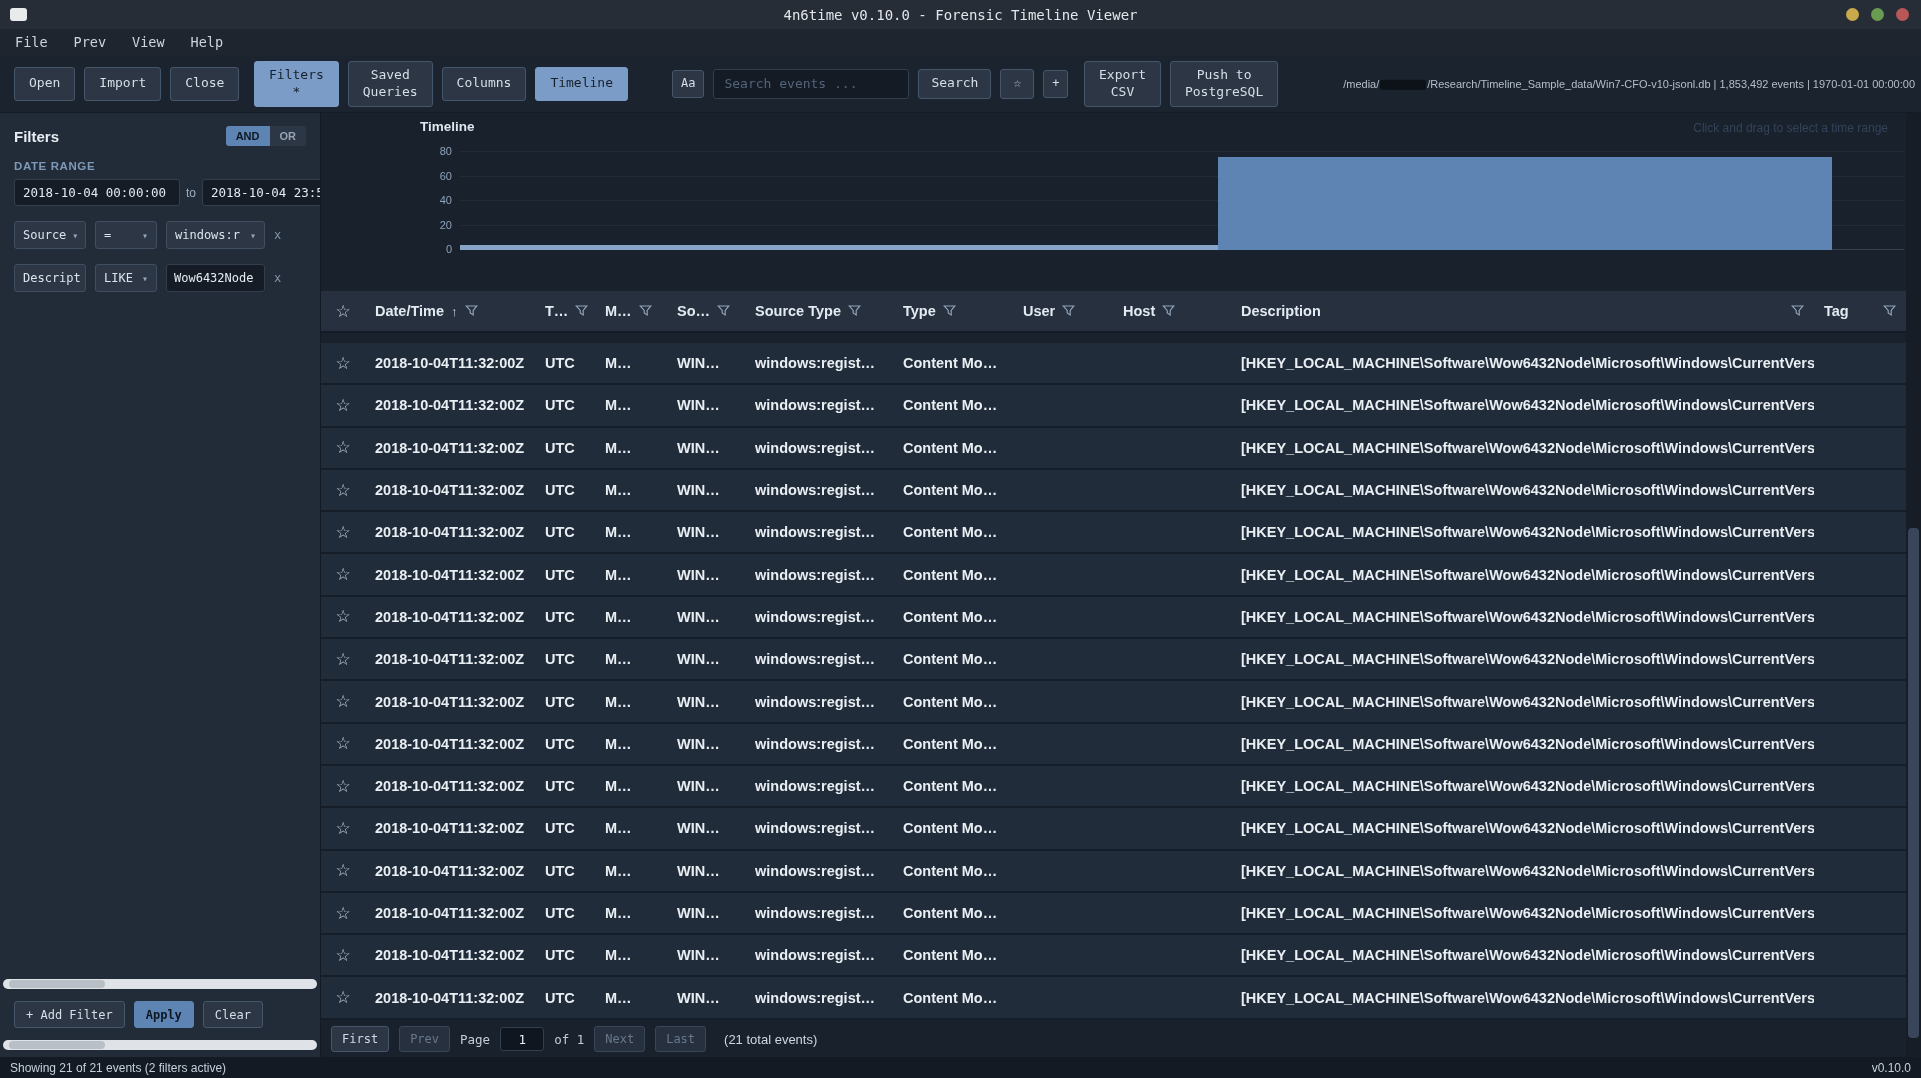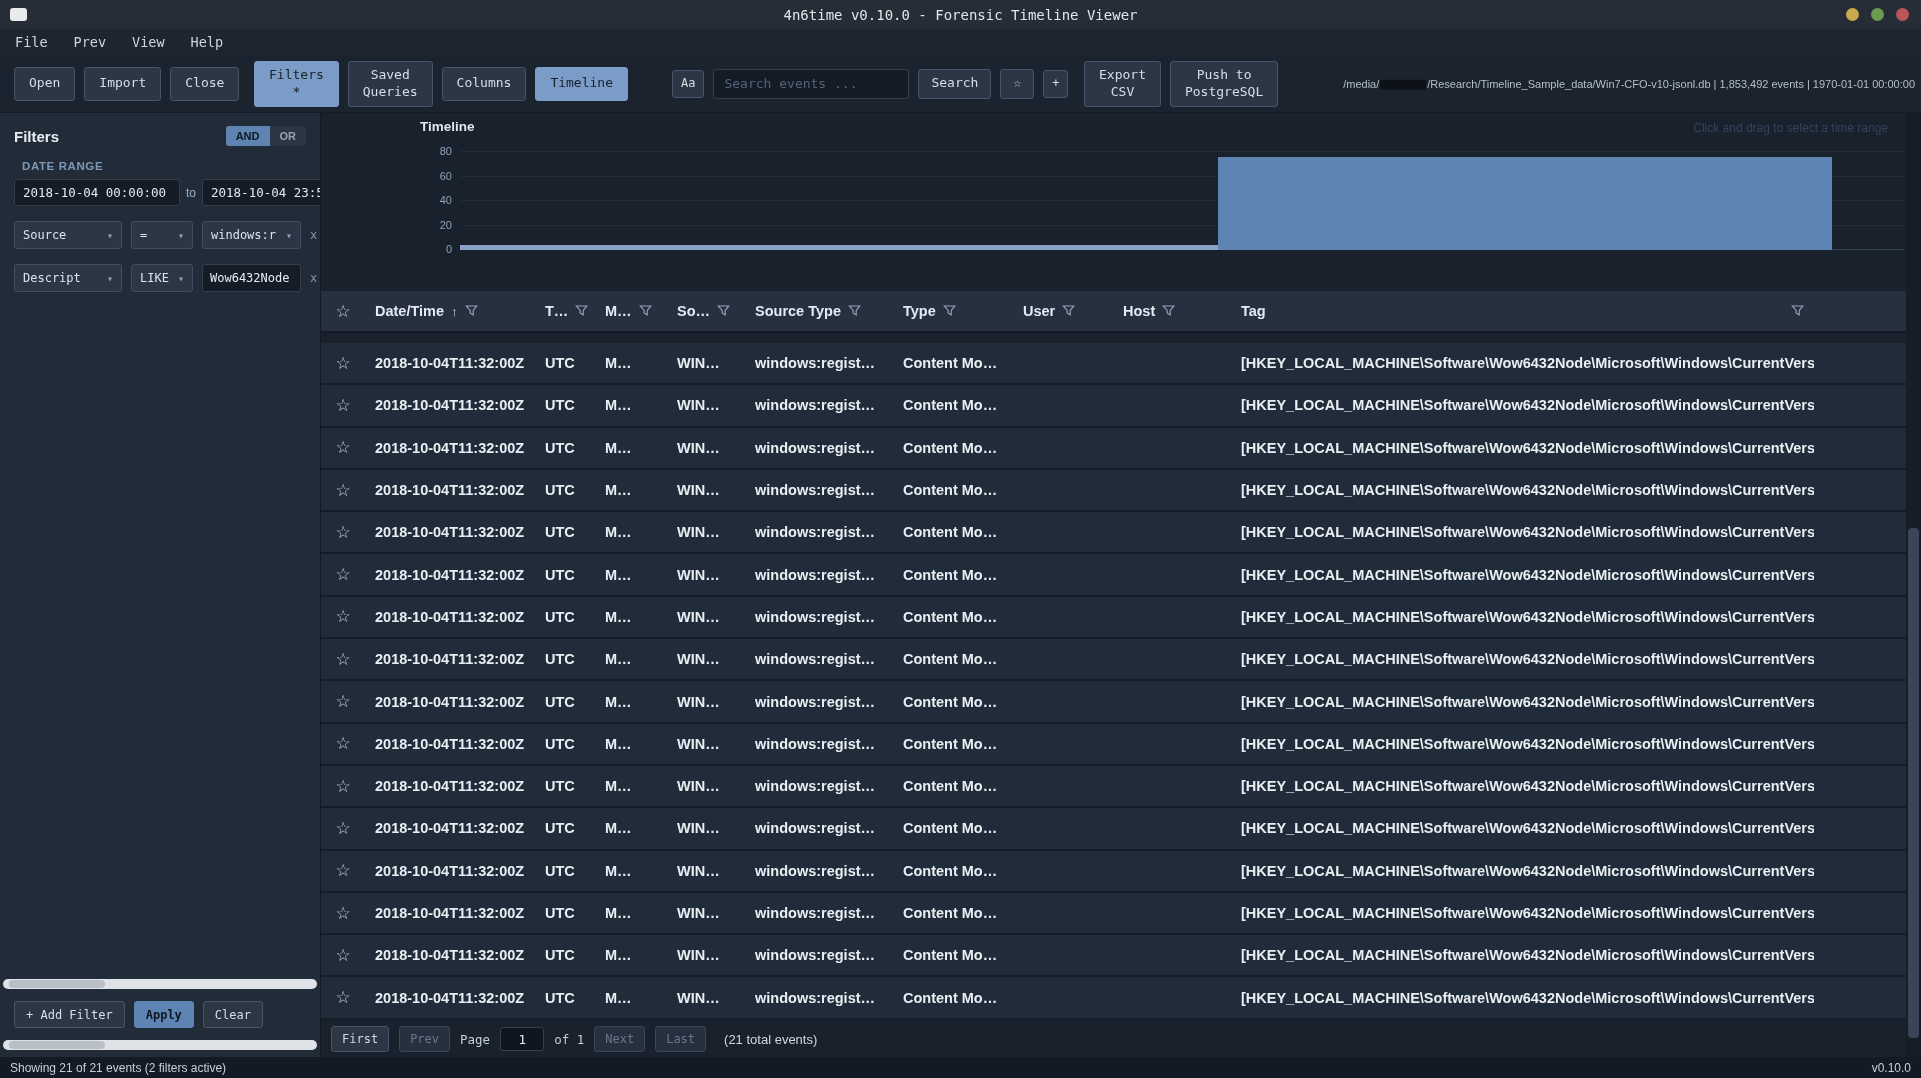--- a/index.html
+++ b/index.html
@@ -42,31 +42,31 @@
   .redacted { display:inline-block; width:46px; height:10px; background:#0d1118; border-radius:2px; vertical-align:middle; margin:0 1px; }
 
   
   .sidebar { position:absolute; top:113px; left:0; width:321px; bottom:21px; background:#222c39;
              border-right:1px solid #131a24; display:flex; flex-direction:column; overflow:hidden; }
   .sb-head { display:flex; align-items:center; justify-content:space-between; padding:13px 14px 4px; }
   .sb-title { font-weight:bold; font-size:15px; color:#e8edf3; }
   .andor { display:flex; border-radius:3px; overflow:hidden; font-size:11px; font-weight:bold; }
   .andor span { padding:4px 10px; background:#2c3645; color:#93a4b8; }
   .andor .on { background:#5d84b2; color:#0f1722; }
-  .sb-label { padding:10px 14px 7px; font-size:11.5px; font-weight:bold; color:#7e99b7; letter-spacing:.6px;margin-left:8px; }
+  .sb-label { padding:10px 14px 7px; font-size:11.5px; font-weight:bold; color:#7e99b7; letter-spacing:.6px; }
   .date-row { display:flex; align-items:center; gap:6px; padding-left:14px; flex:none; }
   .date-input { background:#151c26; border:1px solid #333f4f; color:#e3e9f0; height:27px; border-radius:3px;
                 font:12.5px "DejaVu Sans Mono", monospace; padding:0 8px; flex:none; }
   .d-from { width:166px; } .d-to { width:150px; }
   .to-label { font-size:12px; color:#9db0c5; }
   .filter-row { display:flex; align-items:center; gap:9px; padding:15px 0 0 14px; flex:none; }
   .select { background:#2c3645; border:1px solid #404e61; height:28px; border-radius:3px;
             display:flex; align-items:center; justify-content:space-between; padding:0 8px;
             font:12px "DejaVu Sans Mono", monospace; color:#dbe3ec; overflow:hidden; white-space:nowrap; }
-  .w-field { width:108px; } .w-op { width:62px; } .w-val { width:99px; }
+  .w-field { width:72px; } .w-op { width:62px; } .w-val { width:99px; }
   .caret { color:#93a6bc; font-size:10px; margin-left:6px; }
   .text-input { background:#151c26; border:1px solid #333f4f; color:#e8edf3; height:28px; width:99px;
                 border-radius:3px; font:12px "DejaVu Sans Mono", monospace; padding:0 7px; }
   .remove-x { color:#8294a8; font:12px "DejaVu Sans Mono", monospace; }
   .sb-spacer { flex:1; }
   .hscroll { height:10px; background:#dfe3e8; border-radius:5px; margin:0 3px; flex:none; position:relative; }
   .hscroll .hthumb { position:absolute; left:6px; top:1px; bottom:1px; width:96px; background:#b9bfc7; border-radius:4px; }
   .sb-actions { display:flex; align-items:center; gap:9px; padding:12px 14px; flex:none; }
   .sbtn { background:#2c3645; border:1px solid #46566a; color:#d6dee7; height:27px; padding:0 11px;
           font:12px "DejaVu Sans Mono", monospace; border-radius:3px; }
@@ -313,20 +313,28 @@
       </div>
       <div class="th">
         <span>Host</span>
         <span class="funnel">
           <svg width="13" height="12" viewBox="0 0 13 12">
             <path d="M1.2 1h10.6L8.2 5.4V10L5.2 8V5.4z" fill="none" stroke="#8fa3ba" stroke-width="1.2"></path>
           </svg>
         </span>
       </div>
       <div class="th spread">
+        <span>Description</span>
+        <span class="funnel">
+          <svg width="13" height="12" viewBox="0 0 13 12">
+            <path d="M1.2 1h10.6L8.2 5.4V10L5.2 8V5.4z" fill="none" stroke="#8fa3ba" stroke-width="1.2"></path>
+          </svg>
+        </span>
+      </div>
+      <div class="th spread">
         <span>Tag</span>
         <span class="funnel">
           <svg width="13" height="12" viewBox="0 0 13 12">
             <path d="M1.2 1h10.6L8.2 5.4V10L5.2 8V5.4z" fill="none" stroke="#8fa3ba" stroke-width="1.2"></path>
           </svg>
         </span>
       </div>
     </div>
   <div class="table-body">
       <div class="trow">

